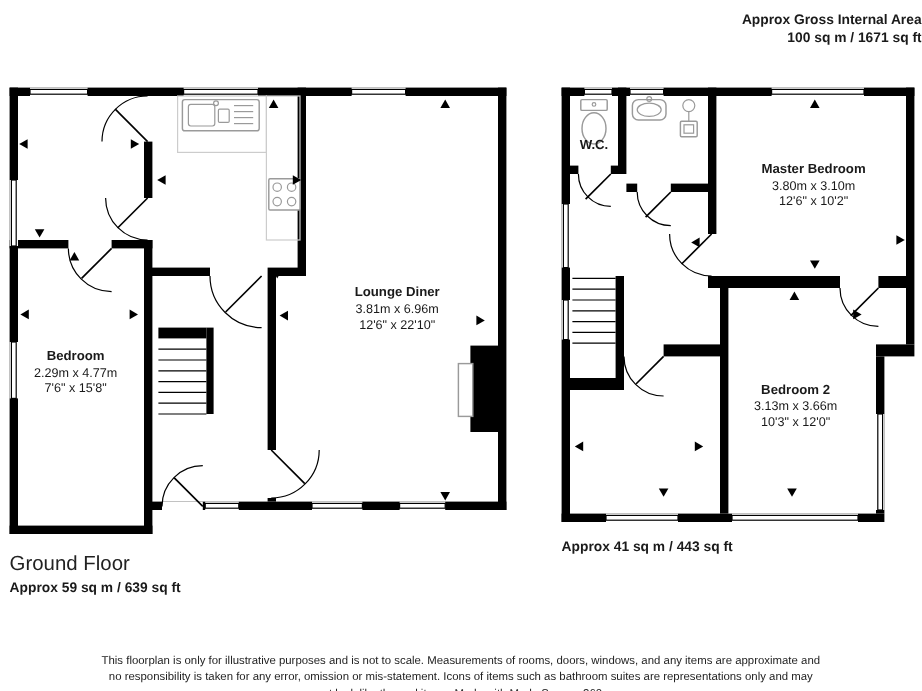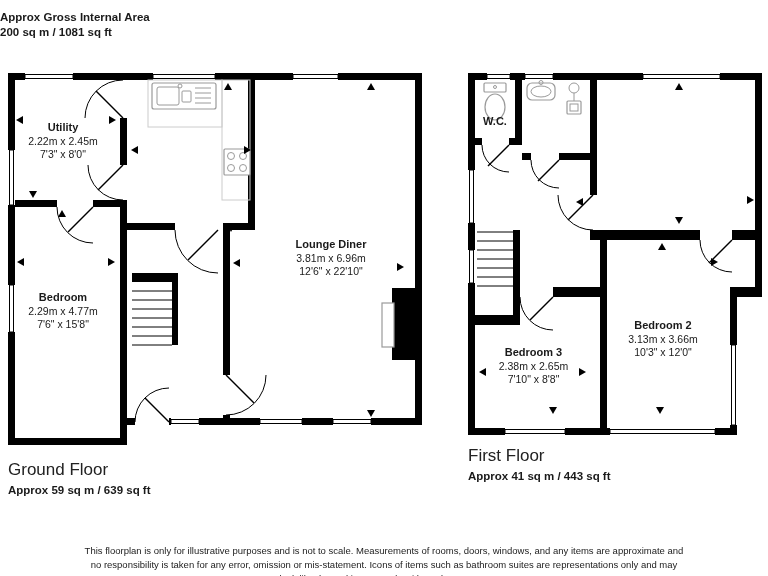--- a/index.html
+++ b/index.html
@@ -1,20 +1,20 @@
 <!DOCTYPE html>
 <html><head>
 <meta charset="utf-8">
 <style>
   html,body{margin:0;padding:0}
   body{
     width:768px;height:576px;position:relative;overflow:hidden;background:#fff;
     font-family:"Liberation Sans",sans-serif;color:#1a1a1a;
   }
-  .hdr{position:absolute;top:10px;left:0;width:768px;text-align:left;
+  .hdr{position:absolute;top:10px;left:0;width:768px;text-align:right;
        font-size:11.5px;font-weight:bold;line-height:1.3}
   .panel{position:absolute}
   .panel svg{display:block}
   .room-label{position:absolute;text-align:center;line-height:1.32}
   .room-name{font-weight:bold;font-size:11px}
   .room-dim{font-size:10.5px}
   .floor-caption{position:absolute}
   .floor-caption-title{font-size:17px;font-weight:400;color:#222}
   .floor-caption-area{font-size:11.5px;font-weight:bold;margin-top:4px}
   .disclaimer{position:absolute;top:544px;left:84px;width:600px;text-align:center;
@@ -29,21 +29,21 @@
   .fixture{fill:#fff;stroke:#9a9a9a;stroke-width:1.2}
   .fixline{fill:none;stroke:#9a9a9a;stroke-width:1}
   .counter{fill:none;stroke:#ccc;stroke-width:1}
   .arrow{fill:#000}
 </style>
 </head>
 <body>
 
 <div class="hdr">
   <div>Approx Gross Internal Area</div>
-  <div>200 sq m / 1081 sq ft</div>
+  <div>100 sq m / 1671 sq ft</div>
 </div>
 
 <div class="panel" style="left:5px;top:70px;width:420px;height:385px">
   <svg width="420" height="385" viewBox="0 0 420 385">
     <g>
       <rect class="wall" x="3" y="3" width="414" height="7"></rect>
       <rect class="wall" x="3" y="3" width="7" height="372"></rect>
       <rect class="wall" x="410" y="3" width="7" height="352"></rect>
       <rect class="wall" x="115" y="348" width="302" height="7"></rect>
       <rect class="wall" x="3" y="368" width="119" height="7"></rect>
@@ -145,25 +145,20 @@
       <polygon class="arrow" points="222,155 230,155 226,162"></polygon>
       <polygon class="arrow" points="235,189 235,197 228,193"></polygon>
       <polygon class="arrow" points="392,193 392,201 399,197"></polygon>
       <polygon class="arrow" points="362,20 370,20 366,13"></polygon>
       <polygon class="arrow" points="362,340 370,340 366,347"></polygon>
       <polygon class="arrow" points="19,188 19,196 12,192"></polygon>
       <polygon class="arrow" points="103,188 103,196 110,192"></polygon>
     </g>
   </svg>
 
-  <div class="room-label" style="left:12px;top:50px;width:92px">
-    <div class="room-name">Utility</div>
-    <div class="room-dim">2.22m x 2.45m</div>
-    <div class="room-dim">7'3" x 8'0"</div>
-  </div>
   <div class="room-label" style="left:268px;top:167px;width:116px">
     <div class="room-name">Lounge Diner</div>
     <div class="room-dim">3.81m x 6.96m</div>
     <div class="room-dim">12'6" x 22'10"</div>
   </div>
   <div class="room-label" style="left:12px;top:220px;width:92px">
     <div class="room-name">Bedroom</div>
     <div class="room-dim">2.29m x 4.77m</div>
     <div class="room-dim">7'6" x 15'8"</div>
   </div>
@@ -263,34 +258,33 @@
       <polygon class="arrow" points="246,188 246,196 253,192"></polygon>
       <polygon class="arrow" points="21,298 21,306 14,302"></polygon>
       <polygon class="arrow" points="114,298 114,306 121,302"></polygon>
       <polygon class="arrow" points="84,337 92,337 88,344"></polygon>
     </g>
   </svg>
 
   <div class="room-label" style="left:6px;top:44px;width:48px">
     <div class="room-name">W.C.</div>
   </div>
+  <div class="room-label" style="left:148px;top:64px;width:130px">
+    <div class="room-name">Master Bedroom</div>
+    <div class="room-dim">3.80m x 3.10m</div>
+    <div class="room-dim">12'6" x 10'2"</div>
+  </div>
   <div class="room-label" style="left:138px;top:248px;width:120px">
     <div class="room-name">Bedroom 2</div>
     <div class="room-dim">3.13m x 3.66m</div>
     <div class="room-dim">10'3" x 12'0"</div>
   </div>
-  <div class="room-label" style="left:16px;top:275px;width:105px">
-    <div class="room-name">Bedroom 3</div>
-    <div class="room-dim">2.38m x 2.65m</div>
-    <div class="room-dim">7'10" x 8'8"</div>
-  </div>
 </div>
 
 <div class="floor-caption" style="left:8px;top:460px">
   <div class="floor-caption-title">Ground Floor</div>
   <div class="floor-caption-area">Approx 59 sq m / 639 sq ft</div>
 </div>
 <div class="floor-caption" style="left:468px;top:446px">
-  <div class="floor-caption-title">First Floor</div>
   <div class="floor-caption-area">Approx 41 sq m / 443 sq ft</div>
 </div>
 
 <div class="disclaimer">This floorplan is only for illustrative purposes and is not to scale. Measurements of rooms, doors, windows, and any items are approximate and no responsibility is taken for any error, omission or mis-statement. Icons of items such as bathroom suites are representations only and may not look like the real items. Made with Made Snappy 360.</div>
 
 </body></html>

